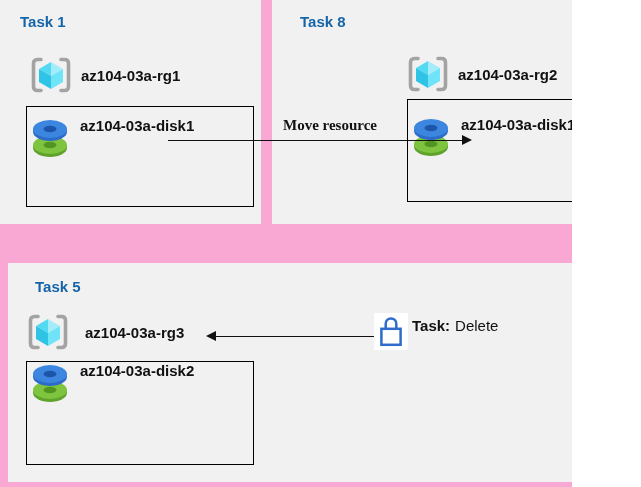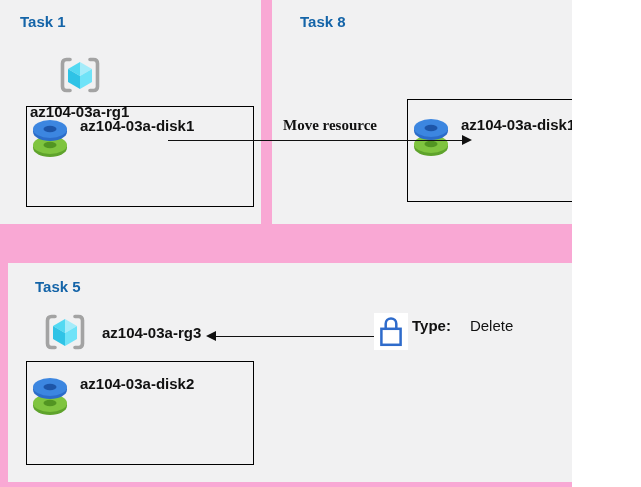--- a/index.html
+++ b/index.html
@@ -17,21 +17,21 @@
   }
   .rg-row {
     position:absolute; display:flex; align-items:center; gap:9px; white-space:nowrap;
   }
   .rg-label, .res-label { font-size:15px; font-weight:bold; color:#111111; }
 
   .res-box {
     position:absolute; border:1.5px solid #000000; background:transparent;
     display:flex; flex-direction:row; gap:7px; box-sizing:border-box;
   }
-  .pt10 { padding-top:10px; } .pt16 { padding-top:16px; } .pt13 { padding-top:13px; }
+  .pt10 { padding-top:10px; } .pt16 { padding-top:16px; } .pt13 { }
 
   .arrow-line { position:absolute; height:0; border-top:1.6px solid #111111; }
   .arrow-head { position:absolute; width:0; height:0; }
   .head-right {
     border-top:5.5px solid transparent; border-bottom:5.5px solid transparent;
     border-left:10px solid #111111;
   }
   .head-left {
     border-top:5.5px solid transparent; border-bottom:5.5px solid transparent;
     border-right:10px solid #111111;
@@ -39,33 +39,33 @@
   .arrow-label {
     position:absolute; font-size:15px; font-weight:bold; color:#111111; white-space:nowrap;font-family:Liberation Serif, serif;
   }
 
   #lock-chip {
     position:absolute; left:374px; top:313px; width:34px; height:37px; background:#ffffff;
     display:flex; align-items:center; justify-content:center;
   }
   #lock-text { position:absolute; left:412px; top:317px; font-size:15px; line-height:17.5px; }
   #lock-text .b { font-weight:bold; }
-  #lock-text .n { font-weight:normal; margin-left:19px; }
+  #lock-text .n { font-weight:normal; margin-left:5px; }
 
   .icon { display:inline-flex; line-height:0; }
 </style>
 </head>
 <body>
 
 <div id="canvas">
 
   <div id="panel-task1" class="panel"></div>
   <div class="task-title" style="left:20px; top:13px;">Task 1</div>
 
-  <div class="rg-row" style="left:30px; top:56px;flex-direction:column;">
+  <div class="rg-row" style="left:30px; top:56px;">
     <span class="icon">
   <svg width="42" height="38" viewBox="0 0 42 38">
     <path d="M 11 3.5 H 7.5 Q 3.5 3.5 3.5 7.5 V 30.5 Q 3.5 34.5 7.5 34.5 H 11" fill="none" stroke="#a3a3a3" stroke-width="3.6" stroke-linecap="round"></path>
     <path d="M 31 3.5 H 34.5 Q 38.5 3.5 38.5 7.5 V 30.5 Q 38.5 34.5 34.5 34.5 H 31" fill="none" stroke="#a3a3a3" stroke-width="3.6" stroke-linecap="round"></path>
     <polygon points="21,6 9,13 21,20" fill="#53d9f2"></polygon>
     <polygon points="21,6 33,13 21,20" fill="#a5ecfa"></polygon>
     <polygon points="9,13 21,20 21,33 9,26" fill="#2fc3e6"></polygon>
     <polygon points="33,13 21,20 21,33 33,26" fill="#6fe3f8"></polygon>
   </svg>
 </span>
@@ -82,20 +82,33 @@
     <ellipse cx="23" cy="12" rx="17" ry="9" fill="#3c86e0"></ellipse>
     <ellipse cx="23" cy="12" rx="6.5" ry="3.2" fill="#1d55a8"></ellipse>
   </svg>
 </span>
     <span class="res-label">az104-03a-disk1</span>
   </div>
 
   <div id="panel-task2" class="panel"></div>
   <div class="task-title" style="left:300px; top:13px;">Task 8</div>
 
+  <div class="rg-row" style="left:407px; top:55px;">
+    <span class="icon">
+  <svg width="42" height="38" viewBox="0 0 42 38">
+    <path d="M 11 3.5 H 7.5 Q 3.5 3.5 3.5 7.5 V 30.5 Q 3.5 34.5 7.5 34.5 H 11" fill="none" stroke="#a3a3a3" stroke-width="3.6" stroke-linecap="round"></path>
+    <path d="M 31 3.5 H 34.5 Q 38.5 3.5 38.5 7.5 V 30.5 Q 38.5 34.5 34.5 34.5 H 31" fill="none" stroke="#a3a3a3" stroke-width="3.6" stroke-linecap="round"></path>
+    <polygon points="21,6 9,13 21,20" fill="#53d9f2"></polygon>
+    <polygon points="21,6 33,13 21,20" fill="#a5ecfa"></polygon>
+    <polygon points="9,13 21,20 21,33 9,26" fill="#2fc3e6"></polygon>
+    <polygon points="33,13 21,20 21,33 33,26" fill="#6fe3f8"></polygon>
+  </svg>
+</span>
+    <span class="rg-label">az104-03a-rg2</span>
+  </div>
 
   <div class="res-box pt16" style="left:407px; top:99px; width:226px; height:103px;">
     <span class="icon">
   <svg width="46" height="42" viewBox="0 0 46 42">
     <ellipse cx="23" cy="30.5" rx="17" ry="9.5" fill="#5fa32c"></ellipse>
     <ellipse cx="23" cy="28" rx="17" ry="9" fill="#7fc43f"></ellipse>
     <ellipse cx="23" cy="28" rx="6.5" ry="3.2" fill="#529522"></ellipse>
     <ellipse cx="23" cy="14.5" rx="17" ry="9.5" fill="#2b6cc9"></ellipse>
     <ellipse cx="23" cy="12" rx="17" ry="9" fill="#3c86e0"></ellipse>
     <ellipse cx="23" cy="12" rx="6.5" ry="3.2" fill="#1d55a8"></ellipse>
@@ -104,21 +117,21 @@
     <span class="res-label">az104-03a-disk1</span>
   </div>
 
   <div class="arrow-label" style="left:283px; top:117px;">Move resource</div>
   <div class="arrow-line" style="left:168px; top:140px; width:296px;"></div>
   <div class="arrow-head head-right" style="left:462px; top:135px;"></div>
 
   <div id="panel-task3" class="panel"></div>
   <div class="task-title" style="left:35px; top:278px;">Task 5</div>
 
-  <div class="rg-row" style="left:44px; top:313px;gap:16px;">
+  <div class="rg-row" style="left:27px; top:313px;gap:16px;">
     <span class="icon">
   <svg width="42" height="38" viewBox="0 0 42 38">
     <path d="M 11 3.5 H 7.5 Q 3.5 3.5 3.5 7.5 V 30.5 Q 3.5 34.5 7.5 34.5 H 11" fill="none" stroke="#a3a3a3" stroke-width="3.6" stroke-linecap="round"></path>
     <path d="M 31 3.5 H 34.5 Q 38.5 3.5 38.5 7.5 V 30.5 Q 38.5 34.5 34.5 34.5 H 31" fill="none" stroke="#a3a3a3" stroke-width="3.6" stroke-linecap="round"></path>
     <polygon points="21,6 9,13 21,20" fill="#53d9f2"></polygon>
     <polygon points="21,6 33,13 21,20" fill="#a5ecfa"></polygon>
     <polygon points="9,13 21,20 21,33 9,26" fill="#2fc3e6"></polygon>
     <polygon points="33,13 21,20 21,33 33,26" fill="#6fe3f8"></polygon>
   </svg>
 </span>
@@ -145,17 +158,17 @@
   <div id="lock-chip">
     <span class="icon">
   <svg width="28" height="33" viewBox="0 0 28 33">
     <path d="M 8.7 14 V 8.7 A 5.3 5.3 0 0 1 19.3 8.7 V 14" fill="none" stroke="#2e6bcb" stroke-width="2.5"></path>
     <rect x="4.4" y="13.8" width="19.2" height="16" fill="#ffffff" stroke="#2e6bcb" stroke-width="2.5"></rect>
   </svg>
 </span>
   </div>
   <div id="lock-text">
     <div>
-      <span class="b">Type:</span><span class="n">Delete</span>
+      <span class="b">Task:</span><span class="n">Delete</span>
     </div>
   </div>
 
 </div>
 
 </body></html>

